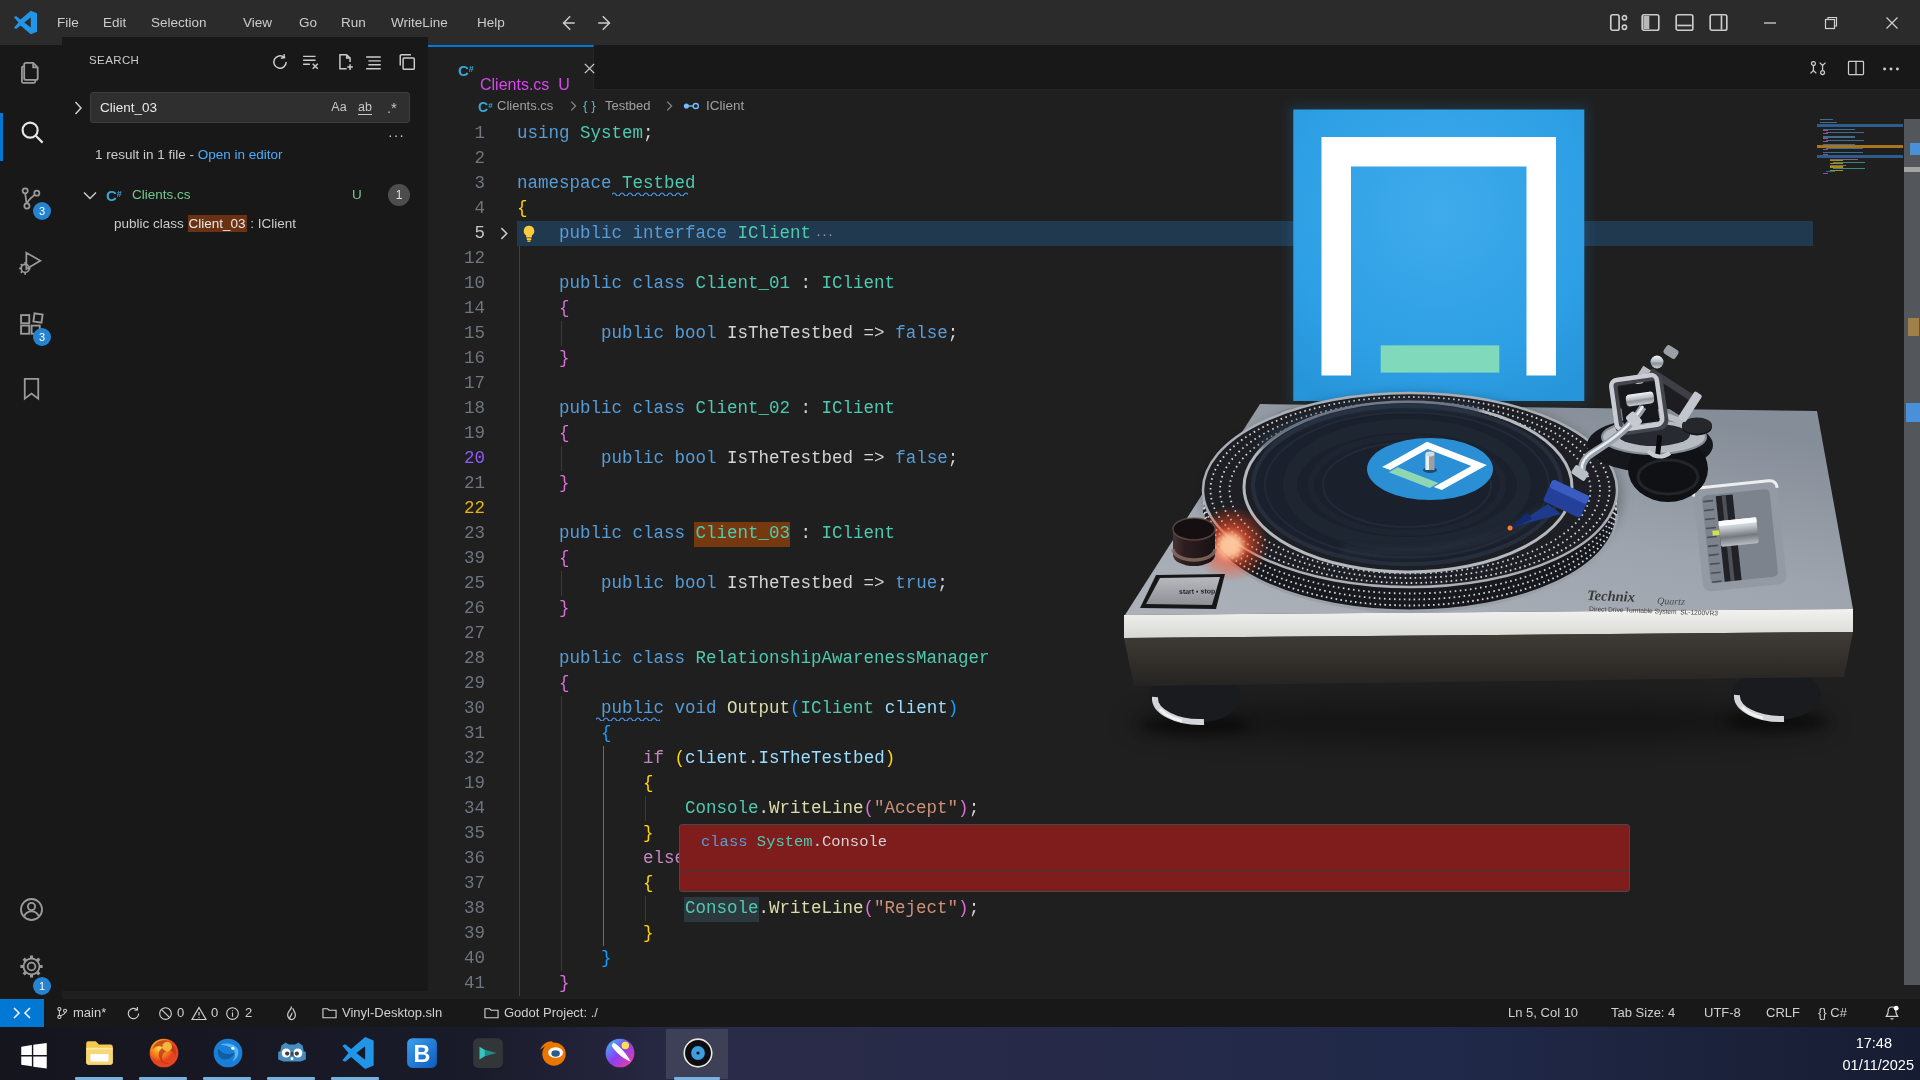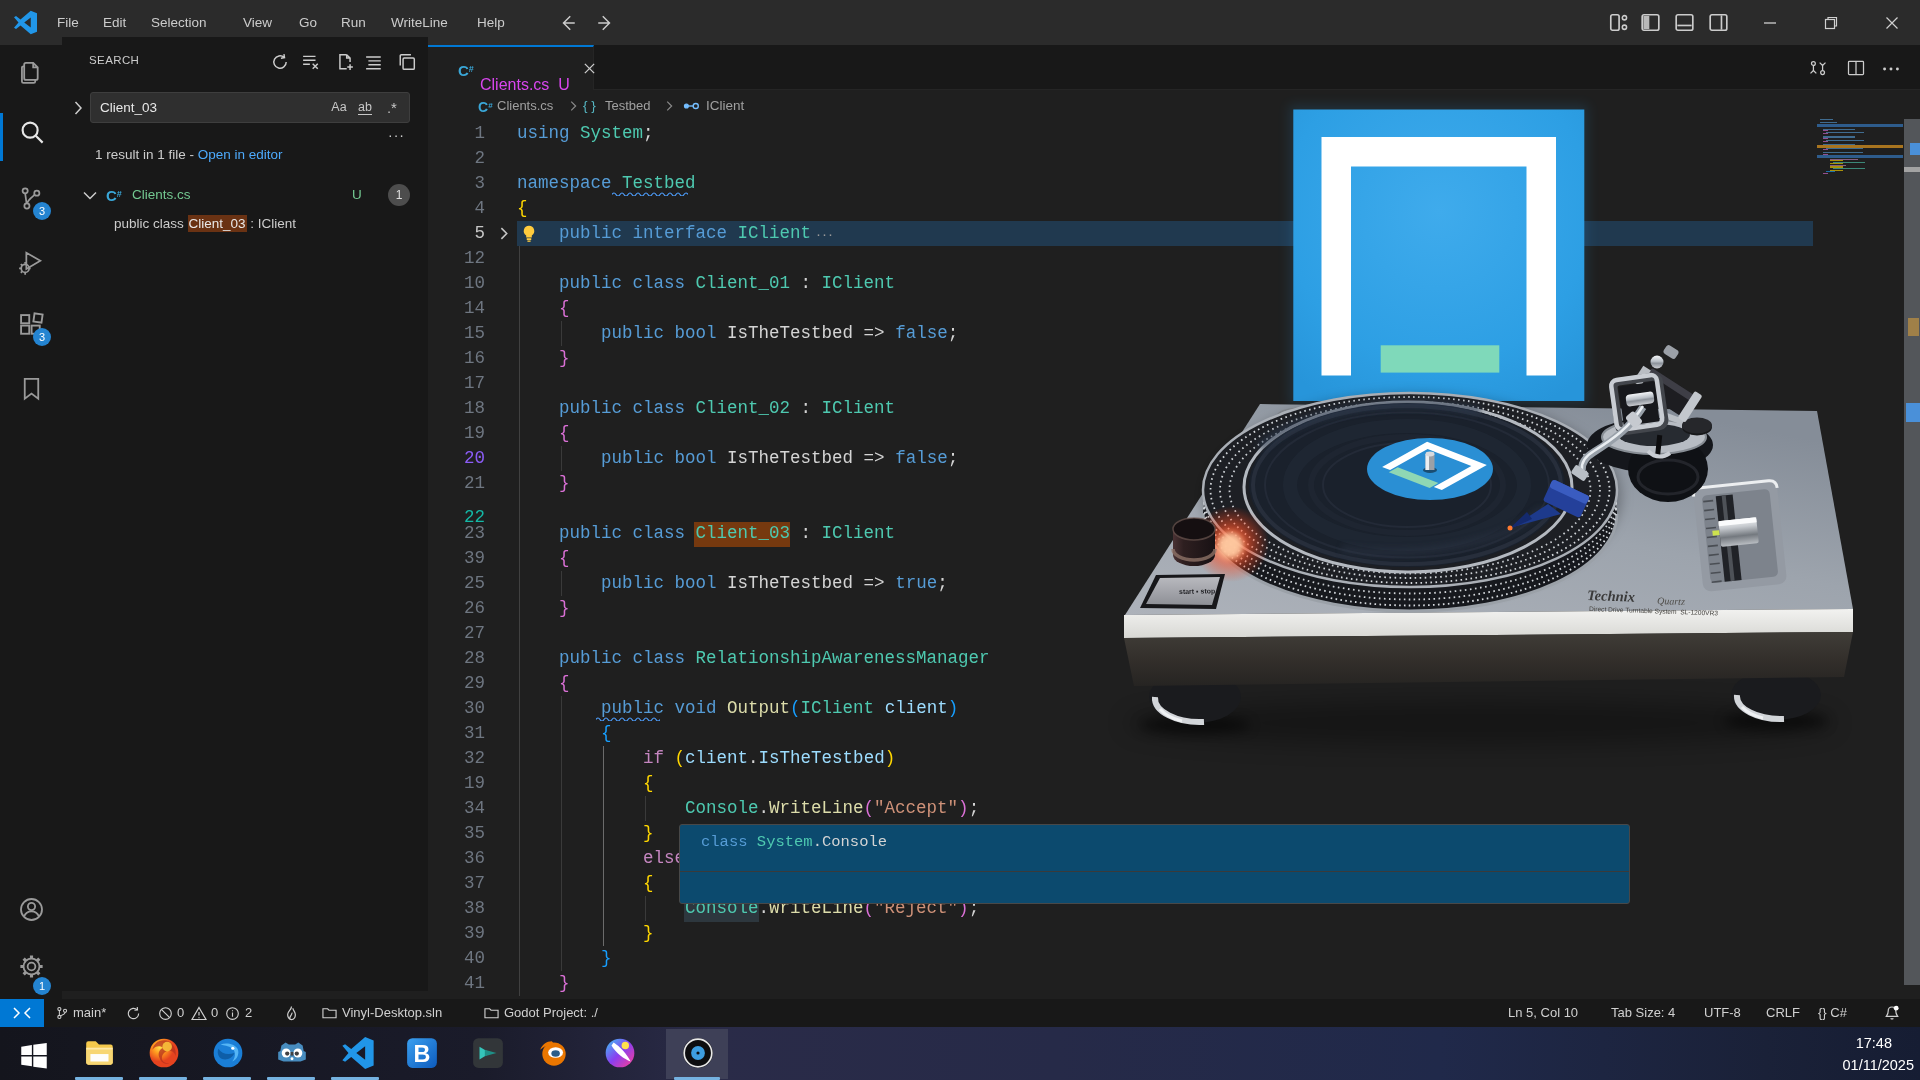--- a/index.html
+++ b/index.html
@@ -290,21 +290,21 @@
         <div class="lnum" style="top:125px;color:#6e7681">12</div>
         <div class="lnum" style="top:150px;color:#6e7681">10</div>
         <div class="lnum" style="top:175px;color:#6e7681">14</div>
         <div class="lnum" style="top:200px;color:#6e7681">15</div>
         <div class="lnum" style="top:225px;color:#6e7681">16</div>
         <div class="lnum" style="top:250px;color:#6e7681">17</div>
         <div class="lnum" style="top:275px;color:#6e7681">18</div>
         <div class="lnum" style="top:300px;color:#6e7681">19</div>
         <div class="lnum" style="top:325px;color:#8b5cf6">20</div>
         <div class="lnum" style="top:350px;color:#6e7681">21</div>
-        <div class="lnum" style="top:384px;color:#14b8a6">22</div>
+        <div class="lnum" style="top:375px;color:#eab308">22</div>
         <div class="lnum" style="top:400px;color:#6e7681">23</div>
         <div class="lnum" style="top:425px;color:#6e7681">39</div>
         <div class="lnum" style="top:450px;color:#6e7681">25</div>
         <div class="lnum" style="top:475px;color:#6e7681">26</div>
         <div class="lnum" style="top:500px;color:#6e7681">27</div>
         <div class="lnum" style="top:525px;color:#6e7681">28</div>
         <div class="lnum" style="top:550px;color:#6e7681">29</div>
         <div class="lnum" style="top:575px;color:#6e7681">30</div>
         <div class="lnum" style="top:600px;color:#6e7681">31</div>
         <div class="lnum" style="top:625px;color:#6e7681">32</div>
@@ -406,21 +406,21 @@
       <div class="abs" style="left:0;top:26px;width:86px;height:3px;background:#a8741f"></div>
       <div class="abs" style="left:0;top:36px;width:86px;height:3px;background:#2e5c8c"></div>
     </div>
 
   <div class="abs" style="left:1476px;top:74px;width:16px;height:866px;background:#53565a"></div>
   <div class="abs" style="left:1476px;top:122px;width:16px;height:5px;background:#a3a3a3"></div>
   <div class="abs" style="left:1482px;top:98px;width:10px;height:12px;background:#4a90d9"></div>
   <div class="abs" style="left:1480px;top:273px;width:11px;height:18px;background:#a08048"></div>
   <div class="abs" style="left:1478px;top:358px;width:14px;height:19px;background:#4a90d9"></div>
 
-  <div class="abs" style="left:251px;top:779px;width:951px;height:80px;background:#0c4a6e;border:1px solid #484848;border-radius:3px">
+  <div class="abs" style="left:251px;top:779px;width:951px;height:68px;background:#7f1d1d;border:1px solid #484848;border-radius:3px">
     <div class="abs" style="left:21px;top:8px;font-family:'Liberation Mono',monospace;font-size:15.5px;white-space:pre"><span class="k">class</span> <span class="t">System</span><span class="w">.</span><span class="w">Console</span></div>
     <div class="abs" style="left:0px;top:46px;width:949px;height:1px;background:#3a3a3a"></div>
   </div>
 </div>
 
 <div id="statusbar">
   <div class="abs" style="left:0;top:0;width:44px;height:28px;background:#0078d4"></div>
   <svg class="abs" style="left:12px;top:6px" width="20" height="16" viewBox="0 0 20 16">
       <g fill="none" stroke="#ffffff" stroke-width="1.5">
         <path d="M2 3 L7 8 L2 13"></path>

